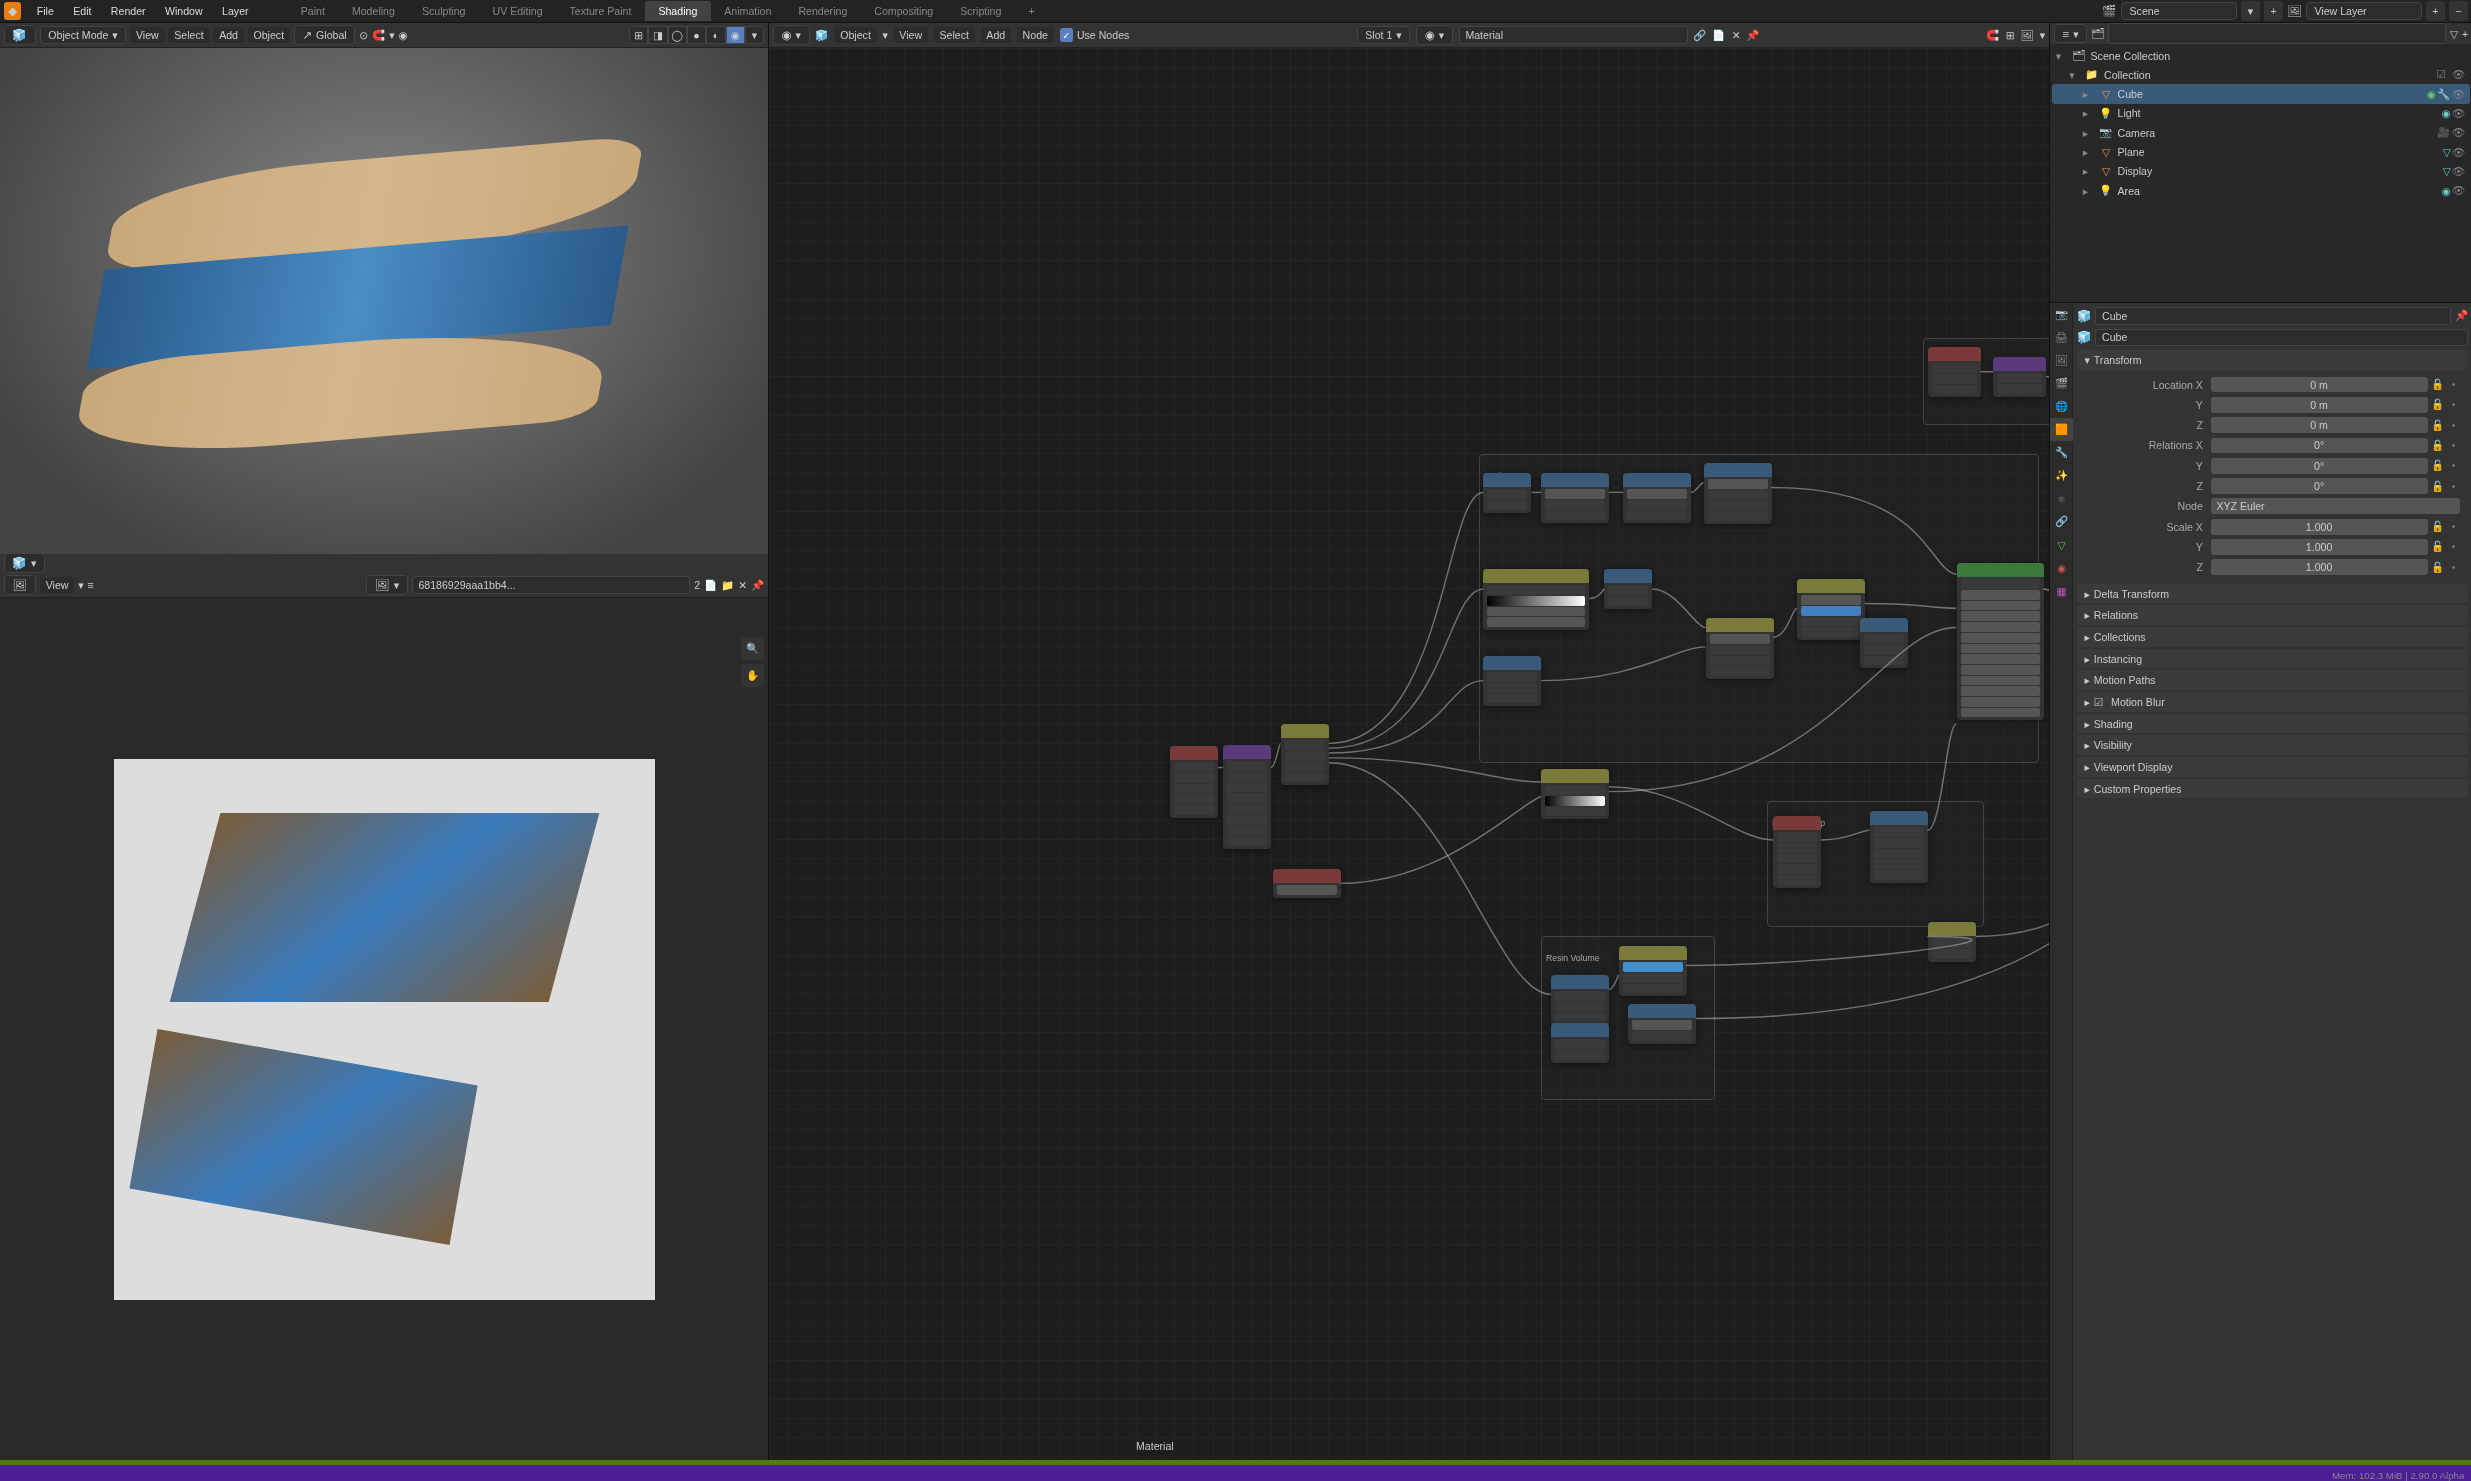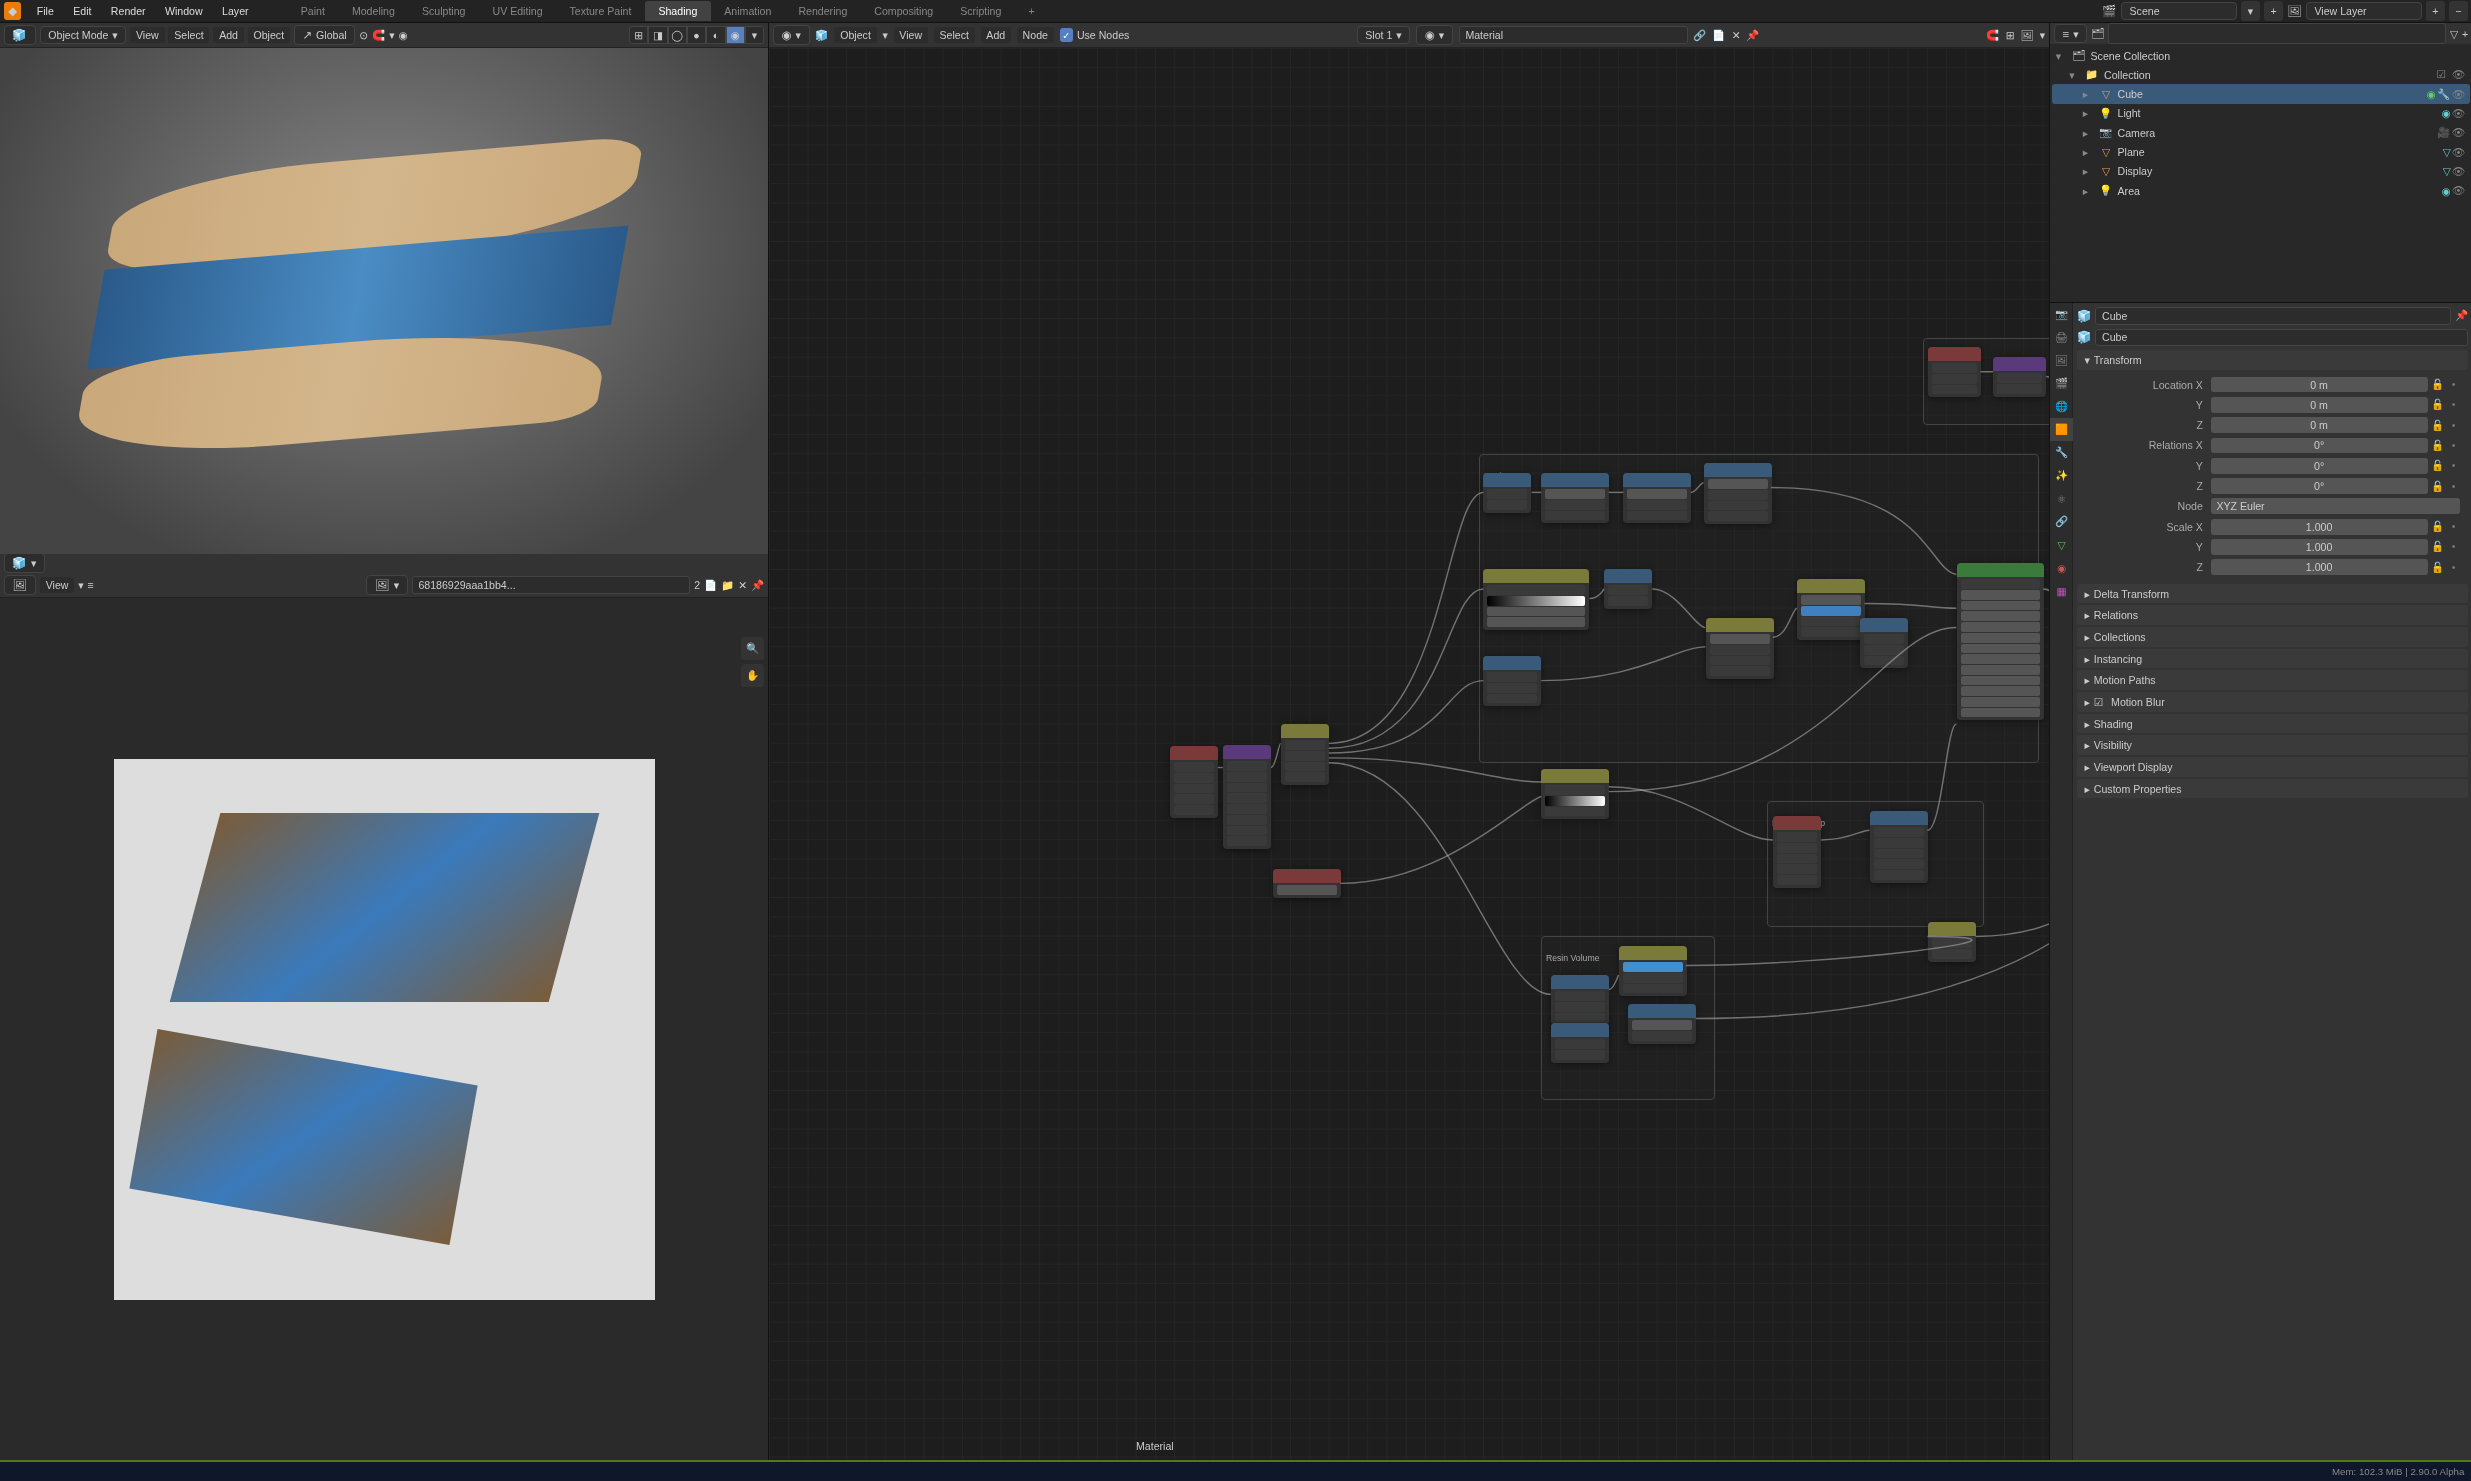--- a/index.html
+++ b/index.html
@@ -88,21 +88,21 @@
 .panel { margin-bottom: 1.9px; }
 .panel-head { background: #3a3a3a; padding: 3.9px 7.7px; cursor: pointer; border-radius: 2.9px; display: flex; align-items: center; gap: 3.9px; }
 .panel-body { padding: 3.9px 7.7px; }
 .prop-row { display: flex; align-items: center; height: 19.3px; margin: 1px 0; }
 .prop-label { width: 126px; text-align: right; padding-right: 7.7px; color: #aaa; }
 .prop-field { flex: 1; background: #555; border-radius: 2.9px; padding: 1.9px 5.8px; text-align: center; }
 .prop-icons { display: flex; gap: 1.9px; margin-left: 3.9px; }
 .prop-icons span { width: 13.5px; text-align: center; cursor: pointer; color: #777; }
 
 
-.statusbar { height: 21px; background: #0f172a; border-top: 2px solid #4d7c0f; display: flex; align-items: center; padding: 0 7.7px; font-size: 9.7px; color: #888; }
+.statusbar { height: 21px; background: #4c1d95; border-top: 5px solid #4d7c0f; display: flex; align-items: flex-end; padding: 0 7.7px; font-size: 9.7px; color: #888; }
 .statusbar .right { margin-left: auto; }
 
 .checkbox { display: inline-flex; align-items: center; gap: 3.9px; }
 .checkbox-box { width: 13.5px; height: 13.5px; background: #5680c2; border-radius: 2.9px; display: flex; align-items: center; justify-content: center; color: #fff; font-size: 9.7px; }
 
 .node-mat-label { position: absolute; bottom: 7.7px; left: 367px; font-size: 10.6px; color: #ccc; }
 
 .shading-btns { display: flex; gap: 0; margin-left: auto; }
 .shading-btn { width: 19.3px; height: 17.4px; background: #2c2c2c; border: 1px solid #444; display: flex; align-items: center; justify-content: center; cursor: pointer; }
 .shading-btn:first-child { border-radius: 2.9px 0 0 2.9px; }

